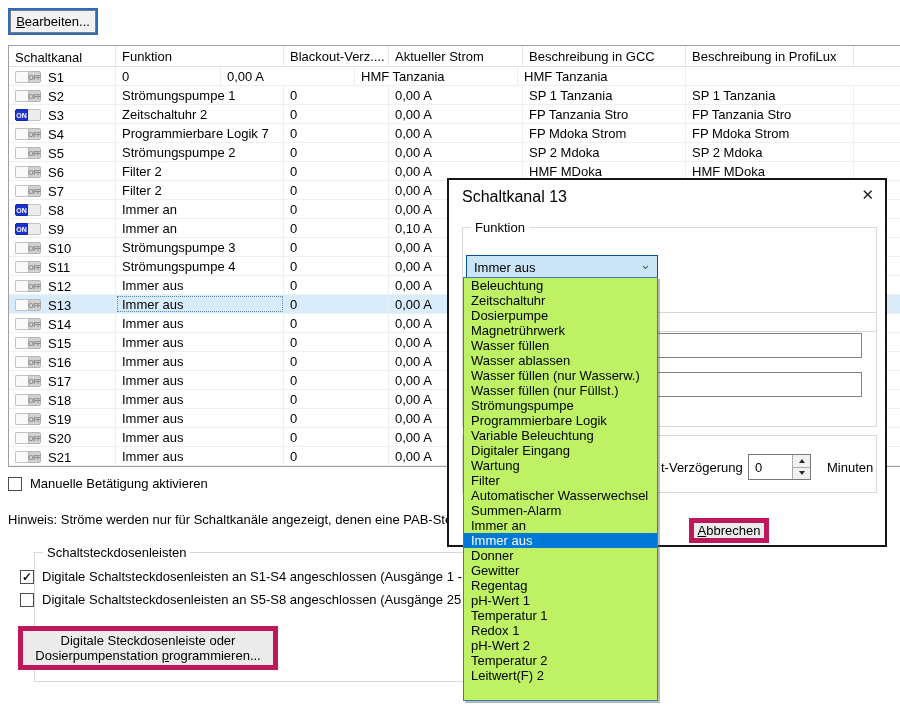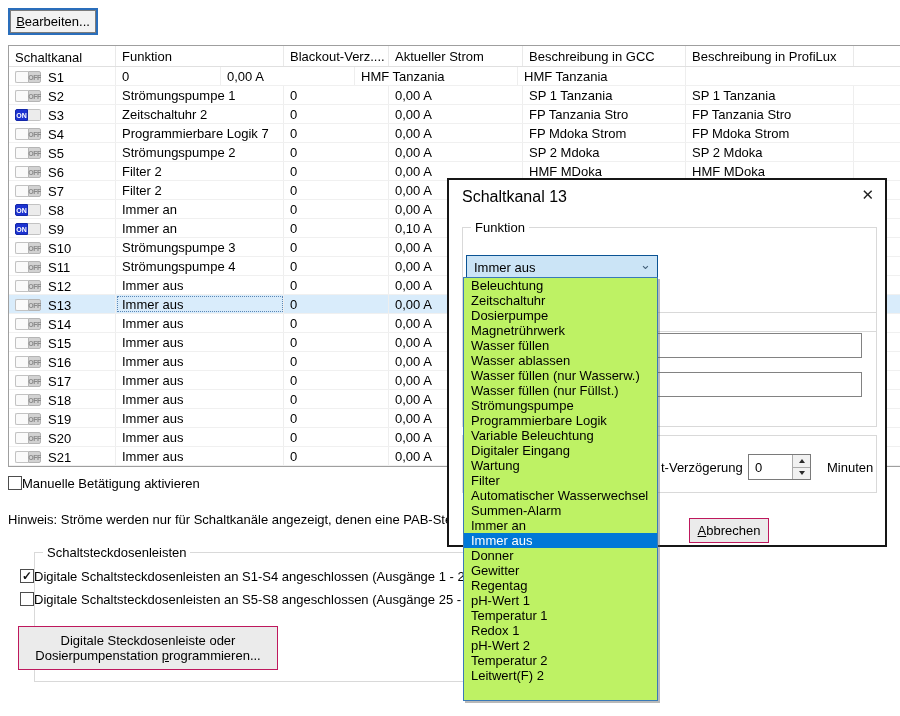--- a/index.html
+++ b/index.html
@@ -38,32 +38,32 @@
   
   .toggle { display:inline-flex; width:27px; height:12px; flex:none; }
   .toggle .seg { width:13px; height:12px; font-size:7px; font-weight:bold;
     display:flex; align-items:center; justify-content:center; border-radius:2px; }
   .toggle.off .sa { background:#fafafa; border:1px solid #c2c2c2; border-right:none; border-radius:2px 0 0 2px; }
   .toggle.off .sb { background:#d2d2d2; border:1px solid #b5b5b5; color:#8b8b8b; border-radius:0 2px 2px 0; letter-spacing:-0.5px; }
   .toggle.on  .sa { background:#1d33d1; border:1px solid #1226a8; color:#fff; border-radius:2px 0 0 2px; }
   .toggle.on  .sb { background:#ececec; border:1px solid #c2c2c2; border-left:none; border-radius:0 2px 2px 0; }
 
   
-  .cb { position:absolute; display:flex; gap:0; white-space:nowrap; }
+  .cb { position:absolute; display:flex; align-items:center; gap:8px; white-space:nowrap; }
   .cb .box { width:14px; height:14px; background:#fff; border:1px solid #4d4d4d; flex:none;
     display:flex; align-items:center; justify-content:center; font-size:12px; font-weight:bold; color:#111; line-height:1; }
 
   .hint { position:absolute; left:8px; top:512px; white-space:nowrap; }
 
   
   .groupbox { position:absolute; border:1px solid #d9d9d9; }
   .grouplabel { position:absolute; top:-8px; left:8px; background:#fff; padding:0 4px; white-space:nowrap; }
 
   .btn {
-    background:#ebebeb; border:1px solid #be185d; display:flex; flex-direction:column;
+    background:#ebebeb; border:5px solid #be185d; display:flex; flex-direction:column;
     align-items:center; justify-content:center; text-align:center; cursor:default;
   }
 
   
   .dialog { position:absolute; left:447px; top:178px; width:440px; height:369px;
     background:#fff; border:2px solid #161616; z-index:10; }
   .dlg-title { position:absolute; left:13px; top:8px; font-size:16px; }
   .dlg-close { position:absolute; right:11px; top:6px; font-size:15px; color:#222; cursor:default; }
 
   .combobox { position:absolute; left:17px; top:75px; width:192px; height:24px;

